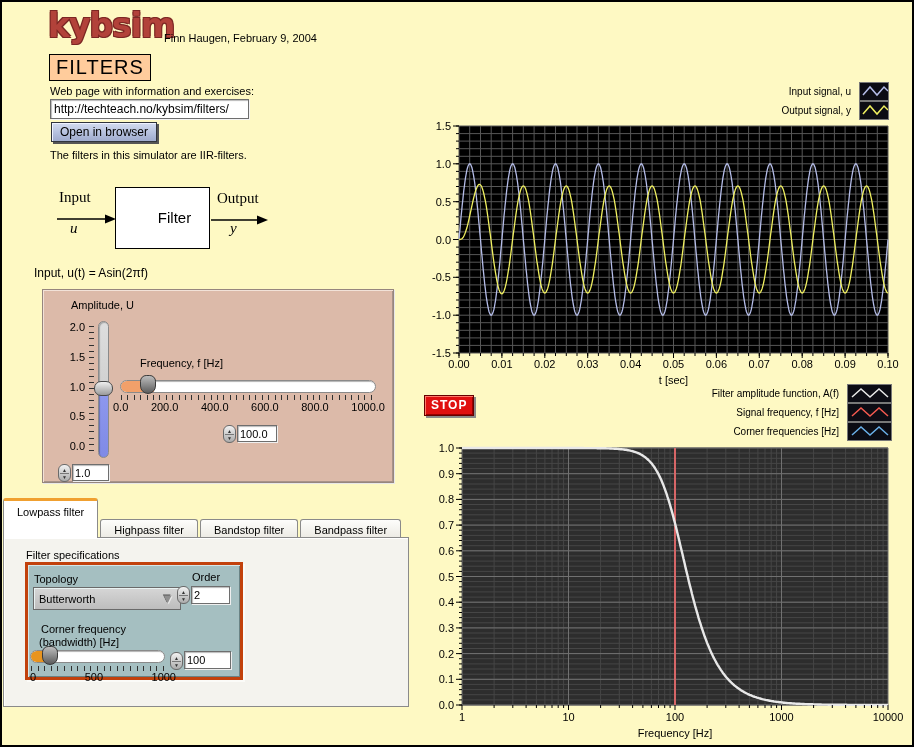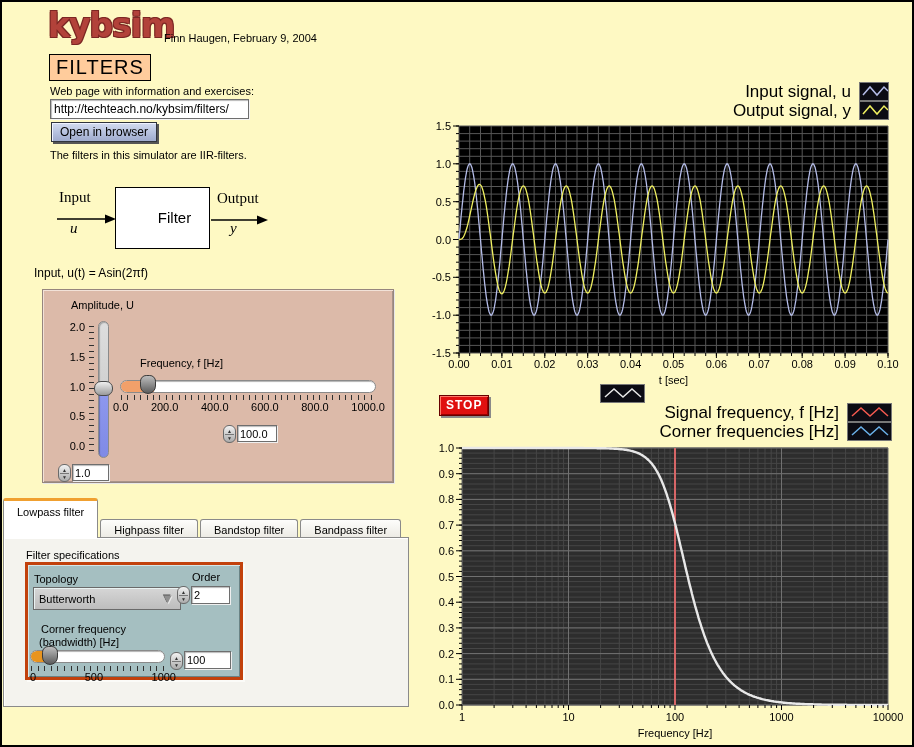--- a/index.html
+++ b/index.html
@@ -96,21 +96,21 @@
   .dropdown .arr{margin-left:auto;margin-right:6px;color:#8f8f8f;font-size:13px;
     text-shadow:1px 1px 0 #e8e8e8,-1px -1px 0 #555;}
   
   .stopbtn{
     background:#e01010;color:#fff;font-weight:bold;font-size:12px;letter-spacing:1px;
     border:1px solid #600;box-shadow:inset 1px 1px 0 #ff7a6a, inset -1px -1px 0 #900, 2px 2px 0 #8a8a8a;
     font-family:"Liberation Sans",sans-serif;padding:2px 6px 3px;cursor:pointer;
   }
   
   .lrow{display:flex;align-items:center;height:19px;}
-  .llab{flex:1;text-align:right;font-size:17px;margin-right:8px;white-space:nowrap;}
+  .llab{flex:1;text-align:right;font-size:10px;margin-right:8px;white-space:nowrap;}
   .lsw{height:19px;background:#0c0c14;border:1px solid #787878;margin-top:-1px;flex:none;
        display:flex;align-items:center;justify-content:center;}
   svg text{font-family:"Liberation Sans",sans-serif;}
 </style>
 </head>
 <body>
 
 <div class="window">
 
   <div class="abs logo" style="left:46px;top:6px;">kybsim</div>
@@ -263,24 +263,25 @@
         <text x="25" y="165.33333333333331" text-anchor="end" font-size="11" fill="#000">-0.5</text>
         <text x="25" y="127.5" text-anchor="end" font-size="11" fill="#000">0.0</text>
         <text x="25" y="89.66666666666666" text-anchor="end" font-size="11" fill="#000">0.5</text>
         <text x="25" y="51.83333333333333" text-anchor="end" font-size="11" fill="#000">1.0</text>
         <text x="25" y="14" text-anchor="end" font-size="11" fill="#000">1.5</text>
         <text x="247.5" y="268" text-anchor="middle" font-size="11" fill="#000">t [sec]</text>
         <polyline points="33.0,123.5 33.5,117.6 34.1,111.7 34.6,105.8 35.1,100.1 35.7,94.5 36.2,89.1 36.8,84.0 37.3,79.0 37.8,74.4 38.4,70.0 38.9,66.0 39.4,62.3 40.0,59.0 40.5,56.1 41.0,53.6 41.6,51.5 42.1,49.9 42.7,48.8 43.2,48.1 43.7,47.8 44.3,48.1 44.8,48.8 45.3,49.9 45.9,51.5 46.4,53.6 46.9,56.1 47.5,59.0 48.0,62.3 48.6,66.0 49.1,70.0 49.6,74.4 50.2,79.0 50.7,84.0 51.2,89.1 51.8,94.5 52.3,100.1 52.8,105.8 53.4,111.7 53.9,117.6 54.5,123.5 55.0,129.4 55.5,135.3 56.1,141.2 56.6,146.9 57.1,152.5 57.7,157.9 58.2,163.0 58.7,168.0 59.3,172.6 59.8,177.0 60.3,181.0 60.9,184.7 61.4,188.0 62.0,190.9 62.5,193.4 63.0,195.5 63.6,197.1 64.1,198.2 64.6,198.9 65.2,199.2 65.7,198.9 66.2,198.2 66.8,197.1 67.3,195.5 67.9,193.4 68.4,190.9 68.9,188.0 69.5,184.7 70.0,181.0 70.5,177.0 71.1,172.6 71.6,168.0 72.1,163.0 72.7,157.9 73.2,152.5 73.8,146.9 74.3,141.2 74.8,135.3 75.4,129.4 75.9,123.5 76.4,117.6 77.0,111.7 77.5,105.8 78.0,100.1 78.6,94.5 79.1,89.1 79.7,84.0 80.2,79.0 80.7,74.4 81.3,70.0 81.8,66.0 82.3,62.3 82.9,59.0 83.4,56.1 83.9,53.6 84.5,51.5 85.0,49.9 85.6,48.8 86.1,48.1 86.6,47.8 87.2,48.1 87.7,48.8 88.2,49.9 88.8,51.5 89.3,53.6 89.8,56.1 90.4,59.0 90.9,62.3 91.5,66.0 92.0,70.0 92.5,74.4 93.1,79.0 93.6,84.0 94.1,89.1 94.7,94.5 95.2,100.1 95.7,105.8 96.3,111.7 96.8,117.6 97.3,123.5 97.9,129.4 98.4,135.3 99.0,141.2 99.5,146.9 100.0,152.5 100.6,157.9 101.1,163.0 101.6,168.0 102.2,172.6 102.7,177.0 103.2,181.0 103.8,184.7 104.3,188.0 104.9,190.9 105.4,193.4 105.9,195.5 106.5,197.1 107.0,198.2 107.5,198.9 108.1,199.2 108.6,198.9 109.1,198.2 109.7,197.1 110.2,195.5 110.8,193.4 111.3,190.9 111.8,188.0 112.4,184.7 112.9,181.0 113.4,177.0 114.0,172.6 114.5,168.0 115.0,163.0 115.6,157.9 116.1,152.5 116.7,146.9 117.2,141.2 117.7,135.3 118.3,129.4 118.8,123.5 119.3,117.6 119.9,111.7 120.4,105.8 120.9,100.1 121.5,94.5 122.0,89.1 122.6,84.0 123.1,79.0 123.6,74.4 124.2,70.0 124.7,66.0 125.2,62.3 125.8,59.0 126.3,56.1 126.8,53.6 127.4,51.5 127.9,49.9 128.5,48.8 129.0,48.1 129.5,47.8 130.1,48.1 130.6,48.8 131.1,49.9 131.7,51.5 132.2,53.6 132.7,56.1 133.3,59.0 133.8,62.3 134.4,66.0 134.9,70.0 135.4,74.4 136.0,79.0 136.5,84.0 137.0,89.1 137.6,94.5 138.1,100.1 138.6,105.8 139.2,111.7 139.7,117.6 140.3,123.5 140.8,129.4 141.3,135.3 141.9,141.2 142.4,146.9 142.9,152.5 143.5,157.9 144.0,163.0 144.5,168.0 145.1,172.6 145.6,177.0 146.1,181.0 146.7,184.7 147.2,188.0 147.8,190.9 148.3,193.4 148.8,195.5 149.4,197.1 149.9,198.2 150.4,198.9 151.0,199.2 151.5,198.9 152.0,198.2 152.6,197.1 153.1,195.5 153.7,193.4 154.2,190.9 154.7,188.0 155.3,184.7 155.8,181.0 156.3,177.0 156.9,172.6 157.4,168.0 157.9,163.0 158.5,157.9 159.0,152.5 159.6,146.9 160.1,141.2 160.6,135.3 161.2,129.4 161.7,123.5 162.2,117.6 162.8,111.7 163.3,105.8 163.8,100.1 164.4,94.5 164.9,89.1 165.5,84.0 166.0,79.0 166.5,74.4 167.1,70.0 167.6,66.0 168.1,62.3 168.7,59.0 169.2,56.1 169.7,53.6 170.3,51.5 170.8,49.9 171.4,48.8 171.9,48.1 172.4,47.8 173.0,48.1 173.5,48.8 174.0,49.9 174.6,51.5 175.1,53.6 175.6,56.1 176.2,59.0 176.7,62.3 177.3,66.0 177.8,70.0 178.3,74.4 178.9,79.0 179.4,84.0 179.9,89.1 180.5,94.5 181.0,100.1 181.5,105.8 182.1,111.7 182.6,117.6 183.2,123.5 183.7,129.4 184.2,135.3 184.8,141.2 185.3,146.9 185.8,152.5 186.4,157.9 186.9,163.0 187.4,168.0 188.0,172.6 188.5,177.0 189.0,181.0 189.6,184.7 190.1,188.0 190.7,190.9 191.2,193.4 191.7,195.5 192.3,197.1 192.8,198.2 193.3,198.9 193.9,199.2 194.4,198.9 194.9,198.2 195.5,197.1 196.0,195.5 196.6,193.4 197.1,190.9 197.6,188.0 198.2,184.7 198.7,181.0 199.2,177.0 199.8,172.6 200.3,168.0 200.8,163.0 201.4,157.9 201.9,152.5 202.5,146.9 203.0,141.2 203.5,135.3 204.1,129.4 204.6,123.5 205.1,117.6 205.7,111.7 206.2,105.8 206.7,100.1 207.3,94.5 207.8,89.1 208.4,84.0 208.9,79.0 209.4,74.4 210.0,70.0 210.5,66.0 211.0,62.3 211.6,59.0 212.1,56.1 212.6,53.6 213.2,51.5 213.7,49.9 214.3,48.8 214.8,48.1 215.3,47.8 215.9,48.1 216.4,48.8 216.9,49.9 217.5,51.5 218.0,53.6 218.5,56.1 219.1,59.0 219.6,62.3 220.2,66.0 220.7,70.0 221.2,74.4 221.8,79.0 222.3,84.0 222.8,89.1 223.4,94.5 223.9,100.1 224.4,105.8 225.0,111.7 225.5,117.6 226.0,123.5 226.6,129.4 227.1,135.3 227.7,141.2 228.2,146.9 228.7,152.5 229.3,157.9 229.8,163.0 230.3,168.0 230.9,172.6 231.4,177.0 231.9,181.0 232.5,184.7 233.0,188.0 233.6,190.9 234.1,193.4 234.6,195.5 235.2,197.1 235.7,198.2 236.2,198.9 236.8,199.2 237.3,198.9 237.8,198.2 238.4,197.1 238.9,195.5 239.5,193.4 240.0,190.9 240.5,188.0 241.1,184.7 241.6,181.0 242.1,177.0 242.7,172.6 243.2,168.0 243.7,163.0 244.3,157.9 244.8,152.5 245.4,146.9 245.9,141.2 246.4,135.3 247.0,129.4 247.5,123.5 248.0,117.6 248.6,111.7 249.1,105.8 249.6,100.1 250.2,94.5 250.7,89.1 251.3,84.0 251.8,79.0 252.3,74.4 252.9,70.0 253.4,66.0 253.9,62.3 254.5,59.0 255.0,56.1 255.5,53.6 256.1,51.5 256.6,49.9 257.2,48.8 257.7,48.1 258.2,47.8 258.8,48.1 259.3,48.8 259.8,49.9 260.4,51.5 260.9,53.6 261.4,56.1 262.0,59.0 262.5,62.3 263.1,66.0 263.6,70.0 264.1,74.4 264.7,79.0 265.2,84.0 265.7,89.1 266.3,94.5 266.8,100.1 267.3,105.8 267.9,111.7 268.4,117.6 268.9,123.5 269.5,129.4 270.0,135.3 270.6,141.2 271.1,146.9 271.6,152.5 272.2,157.9 272.7,163.0 273.2,168.0 273.8,172.6 274.3,177.0 274.8,181.0 275.4,184.7 275.9,188.0 276.5,190.9 277.0,193.4 277.5,195.5 278.1,197.1 278.6,198.2 279.1,198.9 279.7,199.2 280.2,198.9 280.7,198.2 281.3,197.1 281.8,195.5 282.4,193.4 282.9,190.9 283.4,188.0 284.0,184.7 284.5,181.0 285.0,177.0 285.6,172.6 286.1,168.0 286.6,163.0 287.2,157.9 287.7,152.5 288.3,146.9 288.8,141.2 289.3,135.3 289.9,129.4 290.4,123.5 290.9,117.6 291.5,111.7 292.0,105.8 292.5,100.1 293.1,94.5 293.6,89.1 294.2,84.0 294.7,79.0 295.2,74.4 295.8,70.0 296.3,66.0 296.8,62.3 297.4,59.0 297.9,56.1 298.4,53.6 299.0,51.5 299.5,49.9 300.1,48.8 300.6,48.1 301.1,47.8 301.7,48.1 302.2,48.8 302.7,49.9 303.3,51.5 303.8,53.6 304.3,56.1 304.9,59.0 305.4,62.3 306.0,66.0 306.5,70.0 307.0,74.4 307.6,79.0 308.1,84.0 308.6,89.1 309.2,94.5 309.7,100.1 310.2,105.8 310.8,111.7 311.3,117.6 311.9,123.5 312.4,129.4 312.9,135.3 313.5,141.2 314.0,146.9 314.5,152.5 315.1,157.9 315.6,163.0 316.1,168.0 316.7,172.6 317.2,177.0 317.7,181.0 318.3,184.7 318.8,188.0 319.4,190.9 319.9,193.4 320.4,195.5 321.0,197.1 321.5,198.2 322.0,198.9 322.6,199.2 323.1,198.9 323.6,198.2 324.2,197.1 324.7,195.5 325.3,193.4 325.8,190.9 326.3,188.0 326.9,184.7 327.4,181.0 327.9,177.0 328.5,172.6 329.0,168.0 329.5,163.0 330.1,157.9 330.6,152.5 331.2,146.9 331.7,141.2 332.2,135.3 332.8,129.4 333.3,123.5 333.8,117.6 334.4,111.7 334.9,105.8 335.4,100.1 336.0,94.5 336.5,89.1 337.1,84.0 337.6,79.0 338.1,74.4 338.7,70.0 339.2,66.0 339.7,62.3 340.3,59.0 340.8,56.1 341.3,53.6 341.9,51.5 342.4,49.9 343.0,48.8 343.5,48.1 344.0,47.8 344.6,48.1 345.1,48.8 345.6,49.9 346.2,51.5 346.7,53.6 347.2,56.1 347.8,59.0 348.3,62.3 348.9,66.0 349.4,70.0 349.9,74.4 350.5,79.0 351.0,84.0 351.5,89.1 352.1,94.5 352.6,100.1 353.1,105.8 353.7,111.7 354.2,117.6 354.7,123.5 355.3,129.4 355.8,135.3 356.4,141.2 356.9,146.9 357.4,152.5 358.0,157.9 358.5,163.0 359.0,168.0 359.6,172.6 360.1,177.0 360.6,181.0 361.2,184.7 361.7,188.0 362.3,190.9 362.8,193.4 363.3,195.5 363.9,197.1 364.4,198.2 364.9,198.9 365.5,199.2 366.0,198.9 366.5,198.2 367.1,197.1 367.6,195.5 368.2,193.4 368.7,190.9 369.2,188.0 369.8,184.7 370.3,181.0 370.8,177.0 371.4,172.6 371.9,168.0 372.4,163.0 373.0,157.9 373.5,152.5 374.1,146.9 374.6,141.2 375.1,135.3 375.7,129.4 376.2,123.5 376.7,117.6 377.3,111.7 377.8,105.8 378.3,100.1 378.9,94.5 379.4,89.1 380.0,84.0 380.5,79.0 381.0,74.4 381.6,70.0 382.1,66.0 382.6,62.3 383.2,59.0 383.7,56.1 384.2,53.6 384.8,51.5 385.3,49.9 385.9,48.8 386.4,48.1 386.9,47.8 387.5,48.1 388.0,48.8 388.5,49.9 389.1,51.5 389.6,53.6 390.1,56.1 390.7,59.0 391.2,62.3 391.8,66.0 392.3,70.0 392.8,74.4 393.4,79.0 393.9,84.0 394.4,89.1 395.0,94.5 395.5,100.1 396.0,105.8 396.6,111.7 397.1,117.6 397.6,123.5 398.2,129.4 398.7,135.3 399.3,141.2 399.8,146.9 400.3,152.5 400.9,157.9 401.4,163.0 401.9,168.0 402.5,172.6 403.0,177.0 403.5,181.0 404.1,184.7 404.6,188.0 405.2,190.9 405.7,193.4 406.2,195.5 406.8,197.1 407.3,198.2 407.8,198.9 408.4,199.2 408.9,198.9 409.4,198.2 410.0,197.1 410.5,195.5 411.1,193.4 411.6,190.9 412.1,188.0 412.7,184.7 413.2,181.0 413.7,177.0 414.3,172.6 414.8,168.0 415.3,163.0 415.9,157.9 416.4,152.5 417.0,146.9 417.5,141.2 418.0,135.3 418.6,129.4 419.1,123.5 419.6,117.6 420.2,111.7 420.7,105.8 421.2,100.1 421.8,94.5 422.3,89.1 422.9,84.0 423.4,79.0 423.9,74.4 424.5,70.0 425.0,66.0 425.5,62.3 426.1,59.0 426.6,56.1 427.1,53.6 427.7,51.5 428.2,49.9 428.8,48.8 429.3,48.1 429.8,47.8 430.4,48.1 430.9,48.8 431.4,49.9 432.0,51.5 432.5,53.6 433.0,56.1 433.6,59.0 434.1,62.3 434.7,66.0 435.2,70.0 435.7,74.4 436.3,79.0 436.8,84.0 437.3,89.1 437.9,94.5 438.4,100.1 438.9,105.8 439.5,111.7 440.0,117.6 440.5,123.5 441.1,129.4 441.6,135.3 442.2,141.2 442.7,146.9 443.2,152.5 443.8,157.9 444.3,163.0 444.8,168.0 445.4,172.6 445.9,177.0 446.4,181.0 447.0,184.7 447.5,188.0 448.1,190.9 448.6,193.4 449.1,195.5 449.7,197.1 450.2,198.2 450.7,198.9 451.3,199.2 451.8,198.9 452.3,198.2 452.9,197.1 453.4,195.5 454.0,193.4 454.5,190.9 455.0,188.0 455.6,184.7 456.1,181.0 456.6,177.0 457.2,172.6 457.7,168.0 458.2,163.0 458.8,157.9 459.3,152.5 459.9,146.9 460.4,141.2 460.9,135.3 461.5,129.4 462.0,123.5" fill="none" stroke="#b4bce8" stroke-width="1.3"></polyline>
         <polyline points="33.0,123.5 33.7,123.5 34.4,123.4 35.1,123.2 35.9,122.7 36.6,122.0 37.3,121.1 38.0,119.8 38.7,118.2 39.4,116.4 40.1,114.2 40.9,111.8 41.6,109.1 42.3,106.2 43.0,103.1 43.7,99.9 44.4,96.6 45.2,93.2 45.9,89.9 46.6,86.7 47.3,83.5 48.0,80.6 48.7,77.8 49.4,75.4 50.2,73.2 50.9,71.4 51.6,70.0 52.3,69.0 53.0,68.5 53.7,68.5 54.5,68.9 55.2,69.8 55.9,71.3 56.6,73.2 57.3,75.6 58.0,78.5 58.7,81.8 59.5,85.6 60.2,89.7 60.9,94.2 61.6,99.0 62.3,104.0 63.0,109.3 63.7,114.7 64.5,120.2 65.2,125.7 65.9,131.3 66.6,136.7 67.3,142.1 68.0,147.2 68.8,152.1 69.5,156.7 70.2,160.9 70.9,164.8 71.6,168.2 72.3,171.1 73.0,173.5 73.8,175.5 74.5,176.8 75.2,177.6 75.9,177.8 76.6,177.4 77.3,176.4 78.0,174.9 78.8,172.8 79.5,170.2 80.2,167.1 80.9,163.5 81.6,159.5 82.3,155.1 83.1,150.4 83.8,145.4 84.5,140.1 85.2,134.7 85.9,129.1 86.6,123.5 87.3,117.9 88.1,112.3 88.8,106.9 89.5,101.7 90.2,96.7 90.9,92.0 91.6,87.6 92.3,83.6 93.1,80.1 93.8,77.1 94.5,74.5 95.2,72.5 95.9,71.1 96.6,70.2 97.3,69.9 98.1,70.2 98.8,71.1 99.5,72.5 100.2,74.6 100.9,77.1 101.6,80.2 102.4,83.7 103.1,87.6 103.8,92.0 104.5,96.7 105.2,101.7 105.9,106.9 106.6,112.3 107.4,117.9 108.1,123.5 108.8,129.1 109.5,134.6 110.2,140.0 110.9,145.3 111.7,150.2 112.4,154.9 113.1,159.3 113.8,163.3 114.5,166.8 115.2,169.8 115.9,172.4 116.7,174.4 117.4,175.8 118.1,176.7 118.8,177.0 119.5,176.7 120.2,175.8 120.9,174.4 121.7,172.4 122.4,169.8 123.1,166.8 123.8,163.3 124.5,159.3 125.2,155.0 126.0,150.3 126.7,145.3 127.4,140.0 128.1,134.6 128.8,129.1 129.5,123.5 130.2,117.9 131.0,112.4 131.7,107.0 132.4,101.7 133.1,96.7 133.8,92.1 134.5,87.7 135.2,83.7 136.0,80.2 136.7,77.2 137.4,74.6 138.1,72.6 138.8,71.2 139.5,70.3 140.3,70.0 141.0,70.3 141.7,71.2 142.4,72.6 143.1,74.6 143.8,77.2 144.5,80.2 145.3,83.7 146.0,87.7 146.7,92.1 147.4,96.7 148.1,101.7 148.8,107.0 149.5,112.4 150.3,117.9 151.0,123.5 151.7,129.1 152.4,134.6 153.1,140.0 153.8,145.3 154.6,150.3 155.3,155.0 156.0,159.3 156.7,163.3 157.4,166.8 158.1,169.8 158.8,172.4 159.6,174.4 160.3,175.8 161.0,176.7 161.7,177.0 162.4,176.7 163.1,175.8 163.8,174.4 164.6,172.4 165.3,169.8 166.0,166.8 166.7,163.3 167.4,159.3 168.1,154.9 168.8,150.3 169.6,145.3 170.3,140.0 171.0,134.6 171.7,129.1 172.4,123.5 173.1,117.9 173.9,112.4 174.6,107.0 175.3,101.7 176.0,96.7 176.7,92.0 177.4,87.7 178.1,83.7 178.9,80.2 179.6,77.2 180.3,74.6 181.0,72.6 181.7,71.2 182.4,70.3 183.2,70.0 183.9,70.3 184.6,71.2 185.3,72.6 186.0,74.6 186.7,77.2 187.4,80.2 188.2,83.7 188.9,87.7 189.6,92.1 190.3,96.7 191.0,101.7 191.7,107.0 192.4,112.4 193.2,117.9 193.9,123.5 194.6,129.1 195.3,134.6 196.0,140.0 196.7,145.3 197.5,150.3 198.2,155.0 198.9,159.3 199.6,163.3 200.3,166.8 201.0,169.8 201.7,172.4 202.5,174.4 203.2,175.8 203.9,176.7 204.6,177.0 205.3,176.7 206.0,175.8 206.7,174.4 207.5,172.4 208.2,169.8 208.9,166.8 209.6,163.3 210.3,159.3 211.0,154.9 211.8,150.3 212.5,145.3 213.2,140.0 213.9,134.6 214.6,129.1 215.3,123.5 216.0,117.9 216.8,112.4 217.5,107.0 218.2,101.7 218.9,96.7 219.6,92.0 220.3,87.7 221.0,83.7 221.8,80.2 222.5,77.2 223.2,74.6 223.9,72.6 224.6,71.2 225.3,70.3 226.1,70.0 226.8,70.3 227.5,71.2 228.2,72.6 228.9,74.6 229.6,77.2 230.3,80.2 231.1,83.7 231.8,87.7 232.5,92.1 233.2,96.7 233.9,101.7 234.6,107.0 235.3,112.4 236.1,117.9 236.8,123.5 237.5,129.1 238.2,134.6 238.9,140.0 239.6,145.3 240.4,150.3 241.1,155.0 241.8,159.3 242.5,163.3 243.2,166.8 243.9,169.8 244.6,172.4 245.4,174.4 246.1,175.8 246.8,176.7 247.5,177.0 248.2,176.7 248.9,175.8 249.6,174.4 250.4,172.4 251.1,169.8 251.8,166.8 252.5,163.3 253.2,159.3 253.9,154.9 254.7,150.3 255.4,145.3 256.1,140.0 256.8,134.6 257.5,129.1 258.2,123.5 258.9,117.9 259.7,112.4 260.4,107.0 261.1,101.7 261.8,96.7 262.5,92.0 263.2,87.7 263.9,83.7 264.7,80.2 265.4,77.2 266.1,74.6 266.8,72.6 267.5,71.2 268.2,70.3 269.0,70.0 269.7,70.3 270.4,71.2 271.1,72.6 271.8,74.6 272.5,77.2 273.2,80.2 274.0,83.7 274.7,87.7 275.4,92.1 276.1,96.7 276.8,101.7 277.5,107.0 278.2,112.4 279.0,117.9 279.7,123.5 280.4,129.1 281.1,134.6 281.8,140.0 282.5,145.3 283.3,150.3 284.0,155.0 284.7,159.3 285.4,163.3 286.1,166.8 286.8,169.8 287.5,172.4 288.3,174.4 289.0,175.8 289.7,176.7 290.4,177.0 291.1,176.7 291.8,175.8 292.5,174.4 293.3,172.4 294.0,169.8 294.7,166.8 295.4,163.3 296.1,159.3 296.8,154.9 297.6,150.3 298.3,145.3 299.0,140.0 299.7,134.6 300.4,129.1 301.1,123.5 301.8,117.9 302.6,112.4 303.3,107.0 304.0,101.7 304.7,96.7 305.4,92.0 306.1,87.7 306.8,83.7 307.6,80.2 308.3,77.2 309.0,74.6 309.7,72.6 310.4,71.2 311.1,70.3 311.9,70.0 312.6,70.3 313.3,71.2 314.0,72.6 314.7,74.6 315.4,77.2 316.1,80.2 316.9,83.7 317.6,87.7 318.3,92.1 319.0,96.7 319.7,101.7 320.4,107.0 321.1,112.4 321.9,117.9 322.6,123.5 323.3,129.1 324.0,134.6 324.7,140.0 325.4,145.3 326.2,150.3 326.9,155.0 327.6,159.3 328.3,163.3 329.0,166.8 329.7,169.8 330.4,172.4 331.2,174.4 331.9,175.8 332.6,176.7 333.3,177.0 334.0,176.7 334.7,175.8 335.4,174.4 336.2,172.4 336.9,169.8 337.6,166.8 338.3,163.3 339.0,159.3 339.7,154.9 340.4,150.3 341.2,145.3 341.9,140.0 342.6,134.6 343.3,129.1 344.0,123.5 344.7,117.9 345.5,112.4 346.2,107.0 346.9,101.7 347.6,96.7 348.3,92.0 349.0,87.7 349.7,83.7 350.5,80.2 351.2,77.2 351.9,74.6 352.6,72.6 353.3,71.2 354.0,70.3 354.8,70.0 355.5,70.3 356.2,71.2 356.9,72.6 357.6,74.6 358.3,77.2 359.0,80.2 359.8,83.7 360.5,87.7 361.2,92.1 361.9,96.7 362.6,101.7 363.3,107.0 364.0,112.4 364.8,117.9 365.5,123.5 366.2,129.1 366.9,134.6 367.6,140.0 368.3,145.3 369.1,150.3 369.8,155.0 370.5,159.3 371.2,163.3 371.9,166.8 372.6,169.8 373.3,172.4 374.1,174.4 374.8,175.8 375.5,176.7 376.2,177.0 376.9,176.7 377.6,175.8 378.3,174.4 379.1,172.4 379.8,169.8 380.5,166.8 381.2,163.3 381.9,159.3 382.6,154.9 383.4,150.3 384.1,145.3 384.8,140.0 385.5,134.6 386.2,129.1 386.9,123.5 387.6,117.9 388.4,112.4 389.1,107.0 389.8,101.7 390.5,96.7 391.2,92.0 391.9,87.7 392.6,83.7 393.4,80.2 394.1,77.2 394.8,74.6 395.5,72.6 396.2,71.2 396.9,70.3 397.6,70.0 398.4,70.3 399.1,71.2 399.8,72.6 400.5,74.6 401.2,77.2 401.9,80.2 402.7,83.7 403.4,87.7 404.1,92.1 404.8,96.7 405.5,101.7 406.2,107.0 406.9,112.4 407.7,117.9 408.4,123.5 409.1,129.1 409.8,134.6 410.5,140.0 411.2,145.3 412.0,150.3 412.7,155.0 413.4,159.3 414.1,163.3 414.8,166.8 415.5,169.8 416.2,172.4 417.0,174.4 417.7,175.8 418.4,176.7 419.1,177.0 419.8,176.7 420.5,175.8 421.2,174.4 422.0,172.4 422.7,169.8 423.4,166.8 424.1,163.3 424.8,159.3 425.5,154.9 426.3,150.3 427.0,145.3 427.7,140.0 428.4,134.6 429.1,129.1 429.8,123.5 430.5,117.9 431.3,112.4 432.0,107.0 432.7,101.7 433.4,96.7 434.1,92.0 434.8,87.7 435.5,83.7 436.3,80.2 437.0,77.2 437.7,74.6 438.4,72.6 439.1,71.2 439.8,70.3 440.6,70.0 441.3,70.3 442.0,71.2 442.7,72.6 443.4,74.6 444.1,77.2 444.8,80.2 445.6,83.7 446.3,87.7 447.0,92.1 447.7,96.7 448.4,101.7 449.1,107.0 449.8,112.4 450.6,117.9 451.3,123.5 452.0,129.1 452.7,134.6 453.4,140.0 454.1,145.3 454.9,150.3 455.6,155.0 456.3,159.3 457.0,163.3 457.7,166.8 458.4,169.8 459.1,172.4 459.9,174.4 460.6,175.8 461.3,176.7 462.0,177.0" fill="none" stroke="#f0f060" stroke-width="1.3"></polyline>
       </svg></div>
 
-  <button class="abs stopbtn" style="left:437px;top:393px;">STOP</button>
+  <button class="abs stopbtn" style="left:422px;top:393px;">STOP</button>
 
   <div class="abs" style="left:598px;top:382px;width:292px;">
       <div class="lrow">
+        <span class="llab">Filter amplitude function, A(f)</span>
         <span class="lsw" style="width: 45px;">
           <svg width="45" height="17">
             <polyline points="4,12 13,4 22,12 31,4 40,12" fill="none" stroke="#e8e8e8" stroke-width="1.5"></polyline>
           </svg>
         </span>
       </div>
       <div class="lrow">
         <span class="llab">Signal frequency, f [Hz]</span>
         <span class="lsw" style="width: 45px;">
           <svg width="45" height="17">

